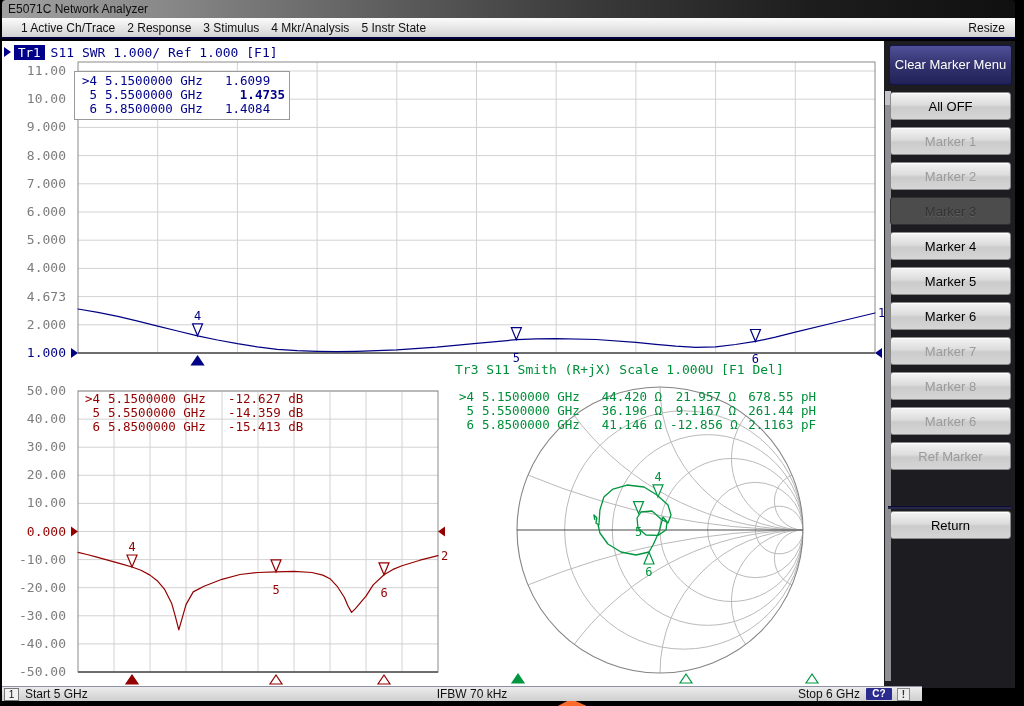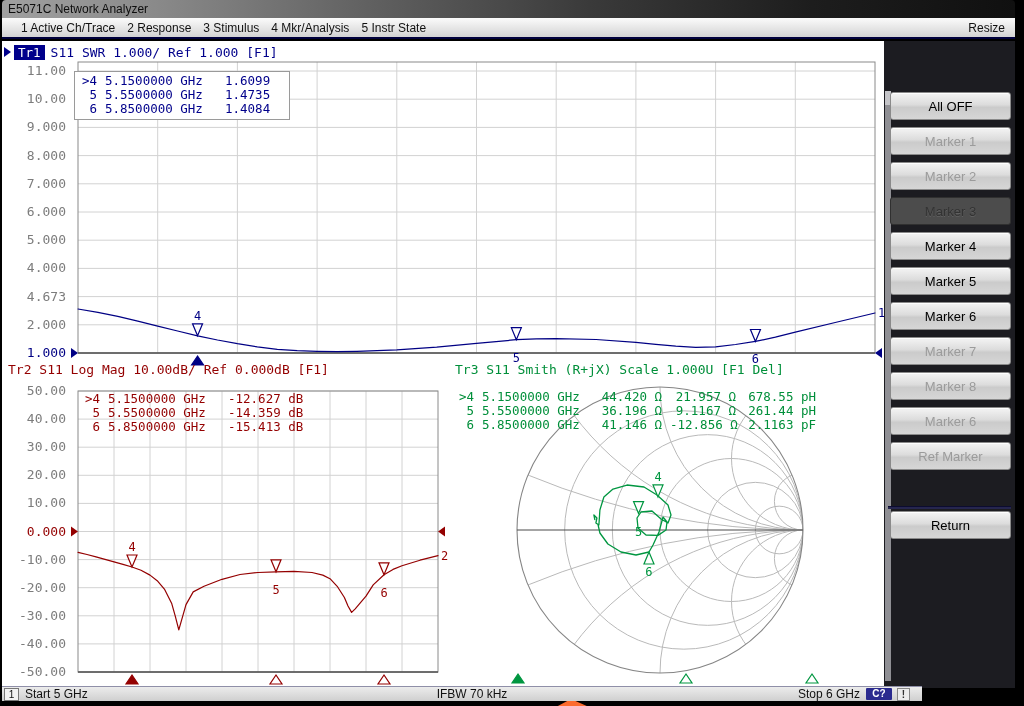--- a/index.html
+++ b/index.html
@@ -199,26 +199,25 @@
         <text x="648.989" y="576.022" text-anchor="middle" fill="#009640" font-family="&quot;DejaVu Sans Mono&quot;,monospace" font-size="12">6</text>
         <polygon points="811.9999999999998,674 805.9999999999998,683 817.9999999999998,683" fill="#fff" stroke="#009640" stroke-width="1.2"></polygon>
       </g>
     </svg>
 
   <div class="tr1-header">
     <span class="active-arrow"></span>
     <span class="tr-chip">Tr1</span>
     <span>S11 SWR 1.000/ Ref 1.000 [F1]</span>
   </div>
-  <div class="tr2-header">Tr2 S11 Log Mag 10.00dB/ Ref 0.000dB [F1]</div>
   <div class="tr3-header">Tr3 S11 Smith (R+jX) Scale 1.000U [F1 Del]</div>
 
   <div class="readout" id="tr1-readout">
       <div class="rrow"><span class="c" style="width: 22px; text-align: right;">&gt;4</span><span class="c" style="width: 112px; text-align: left; margin-left: 8px;">5.1500000 GHz</span><span class="c" style="width: 60px; text-align: left; margin-left: 8px;">1.6099</span></div>
-      <div class="rrow"><span class="c" style="width: 22px; text-align: right;">5</span><span class="c" style="width: 112px; text-align: left; margin-left: 8px;">5.5500000 GHz</span><span class="c" style="width: 60px; text-align: left; margin-left: 8px;">1.4735</span></div>
+      <div class="rrow"><span class="c" style="width: 22px; text-align: right;">5</span><span class="c" style="width: 112px; text-align: left; margin-left: 8px;">5.5500000 GHz</span><span class="c" style="width: 60px; text-align: right; margin-left: 8px; font-weight: bold;">1.4735</span></div>
       <div class="rrow"><span class="c" style="width: 22px; text-align: right;">6</span><span class="c" style="width: 112px; text-align: left; margin-left: 8px;">5.8500000 GHz</span><span class="c" style="width: 60px; text-align: left; margin-left: 8px;">1.4084</span></div>
     </div>
   <div class="readout" id="tr2-readout">
       <div class="rrow"><span class="c" style="width: 22px; text-align: right;">&gt;4</span><span class="c" style="width: 112px; text-align: left; margin-left: 8px;">5.1500000 GHz</span><span class="c" style="width: 78px; text-align: left; margin-left: 8px;">-12.627 dB</span></div>
       <div class="rrow"><span class="c" style="width: 22px; text-align: right;">5</span><span class="c" style="width: 112px; text-align: left; margin-left: 8px;">5.5500000 GHz</span><span class="c" style="width: 78px; text-align: left; margin-left: 8px;">-14.359 dB</span></div>
       <div class="rrow"><span class="c" style="width: 22px; text-align: right;">6</span><span class="c" style="width: 112px; text-align: left; margin-left: 8px;">5.8500000 GHz</span><span class="c" style="width: 78px; text-align: left; margin-left: 8px;">-15.413 dB</span></div>
     </div>
   <div class="readout" id="tr3-readout">
       <div class="rrow"><span class="c" style="width: 22px; text-align: right;">&gt;4</span><span class="c" style="width: 112px; text-align: left; margin-left: 8px;">5.1500000 GHz</span><span class="c" style="width: 62px; text-align: right; margin-left: 6px;">44.420 Ω</span><span class="c" style="width: 66px; text-align: right; margin-left: 8px;">21.957 Ω</span><span class="c" style="width: 72px; text-align: right; margin-left: 8px;">678.55 pH</span></div>
       <div class="rrow"><span class="c" style="width: 22px; text-align: right;">5</span><span class="c" style="width: 112px; text-align: left; margin-left: 8px;">5.5500000 GHz</span><span class="c" style="width: 62px; text-align: right; margin-left: 6px;">36.196 Ω</span><span class="c" style="width: 66px; text-align: right; margin-left: 8px;">9.1167 Ω</span><span class="c" style="width: 72px; text-align: right; margin-left: 8px;">261.44 pH</span></div>
@@ -249,20 +248,21 @@
       <div style="left: 0px; top: 579.7px;">-20.00</div>
       <div style="left: 0px; top: 607.8px;">-30.00</div>
       <div style="left: 0px; top: 635.9px;">-40.00</div>
       <div style="left: 0px; top: 664px;">-50.00</div>
     </div>
 
   <div class="sidebar">
     <div class="scrollstrip">
         <div class="nub"></div>
       </div>
+    <div class="softkey-title">Clear Marker Menu</div>
     <div id="softkeys">
         <div class="softkey" style="top: 51px;">All OFF</div>
         <div class="softkey disabled" style="top: 86px;">Marker 1</div>
         <div class="softkey disabled" style="top: 121px;">Marker 2</div>
         <div class="softkey pressed" style="top: 156px;">Marker 3</div>
         <div class="softkey" style="top: 191px;">Marker 4</div>
         <div class="softkey" style="top: 226px;">Marker 5</div>
         <div class="softkey" style="top: 261px;">Marker 6</div>
         <div class="softkey disabled" style="top: 296px;">Marker 7</div>
         <div class="softkey disabled" style="top: 331px;">Marker 8</div>

